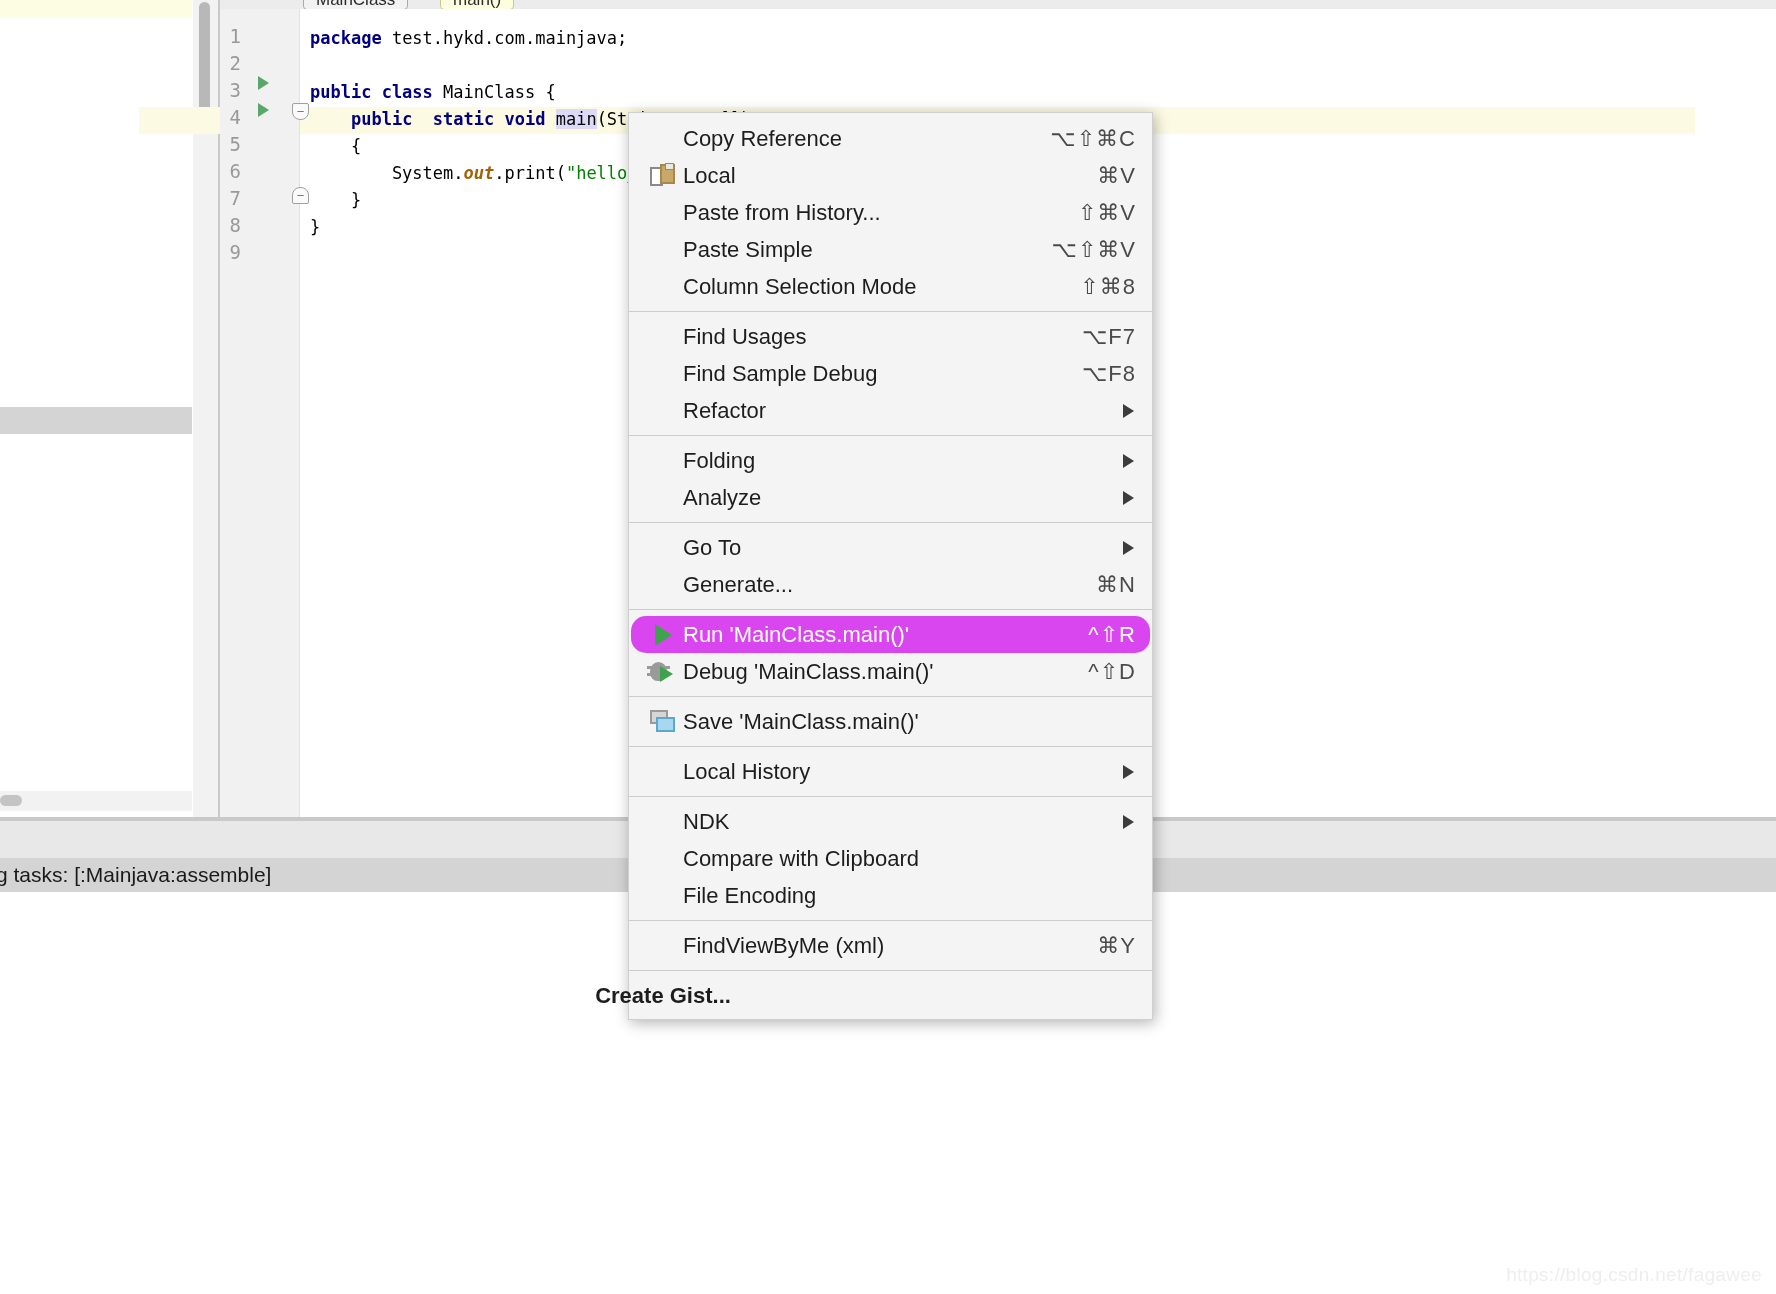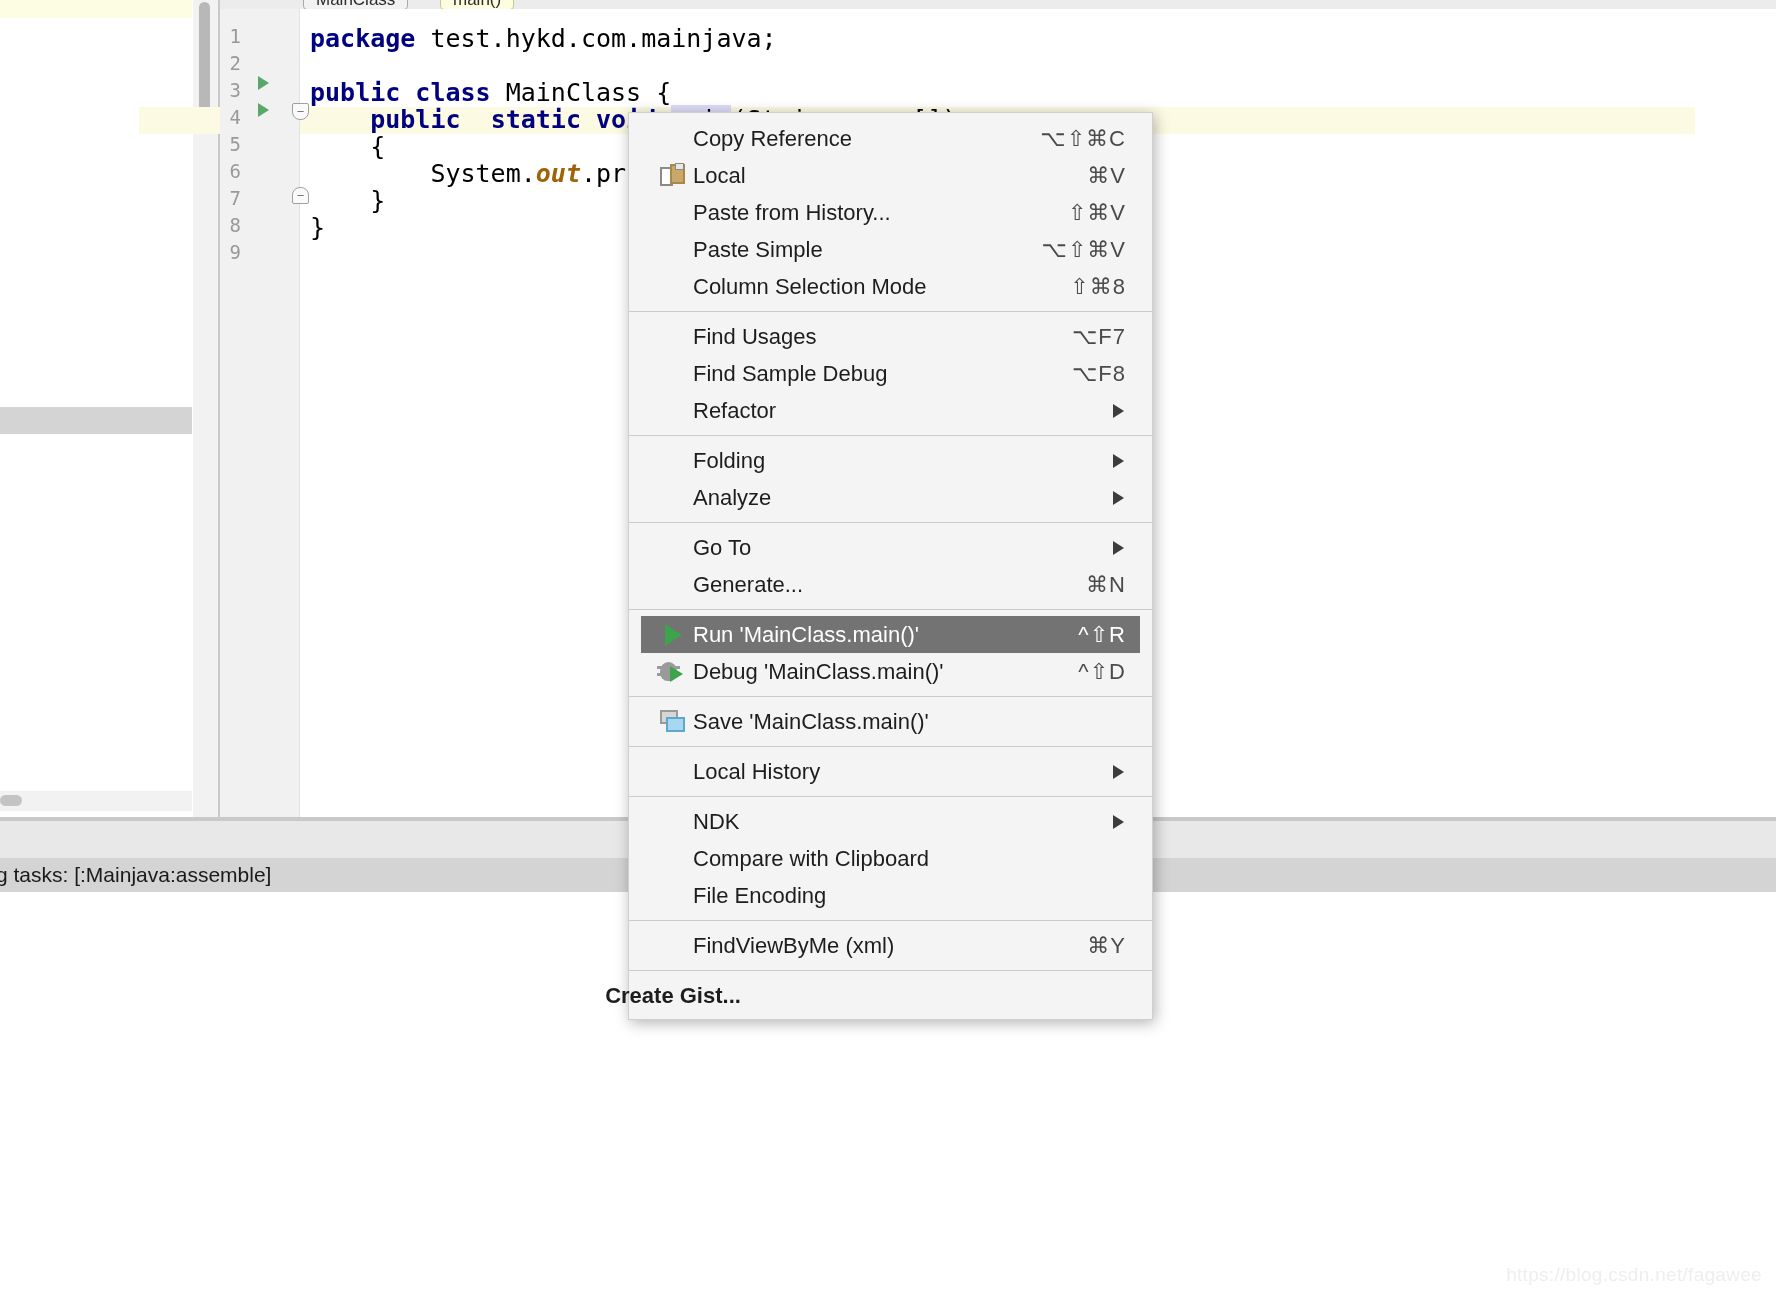--- a/index.html
+++ b/index.html
@@ -116,21 +116,21 @@
     text-align: center;
     border-radius: 2px;
   }
   .fold-marker.down { border-radius: 2px 2px 8px 8px; }
   .fold-marker.up { border-radius: 8px 8px 2px 2px; }
 
   .code-area {
     position: absolute; left: 81px; top: 0;
     width: 1475px; height: 808px;
     font-family: "DejaVu Sans Mono", monospace;
-    font-size: 25px;
+    font-size: 17px;
     text-align: center;
   }
   .code-line {
     position: absolute; left: 0;
     height: 27px; line-height: 27px;
     white-space: pre;
     padding-left: 9px;
     color: #000000;
   }
   .line-highlight {
@@ -193,22 +193,23 @@
     position: relative;
     height: 37px;
     display: flex;
     align-items: center;
     padding: 0 14px 0 16px;
     font-size: 22px;
     color: #1d1d1d;
     white-space: nowrap;
   }
   .menu-item.selected {
-    background: #737373;
+    background: #d946ef;
     color: #ffffff;
+    border-radius: 15px;
   }
   .menu-icon {
     width: 32px; height: 28px;
     flex: 0 0 32px;
     display: flex; align-items: center; justify-content: center;
     margin-right: 4px;
     font-weight: bold;
   }
   .menu-label { flex: 1 1 auto; }
   .menu-shortcut {
@@ -224,21 +225,21 @@
     border-top: 7px solid transparent;
     border-bottom: 7px solid transparent;
     margin-left: 20px;
     margin-right: 2px;
   }
   .menu-sep {
     height: 1px;
     background: #cccccc;
     margin: 5px 0 5px 0;
   }
-  .menu-group { padding: 1px 12px; }
+  .menu-group { padding: 1px 2px; }
 
   
   .ico-paste { position: relative; width: 26px; height: 24px; }
   .ico-paste .sheet {
     position: absolute; left: 0; top: 3px;
     width: 13px; height: 19px;
     background: #ffffff; border: 2px solid #8a8a8a;
   }
   .ico-paste .clip {
     position: absolute; left: 10px; top: 0px;

